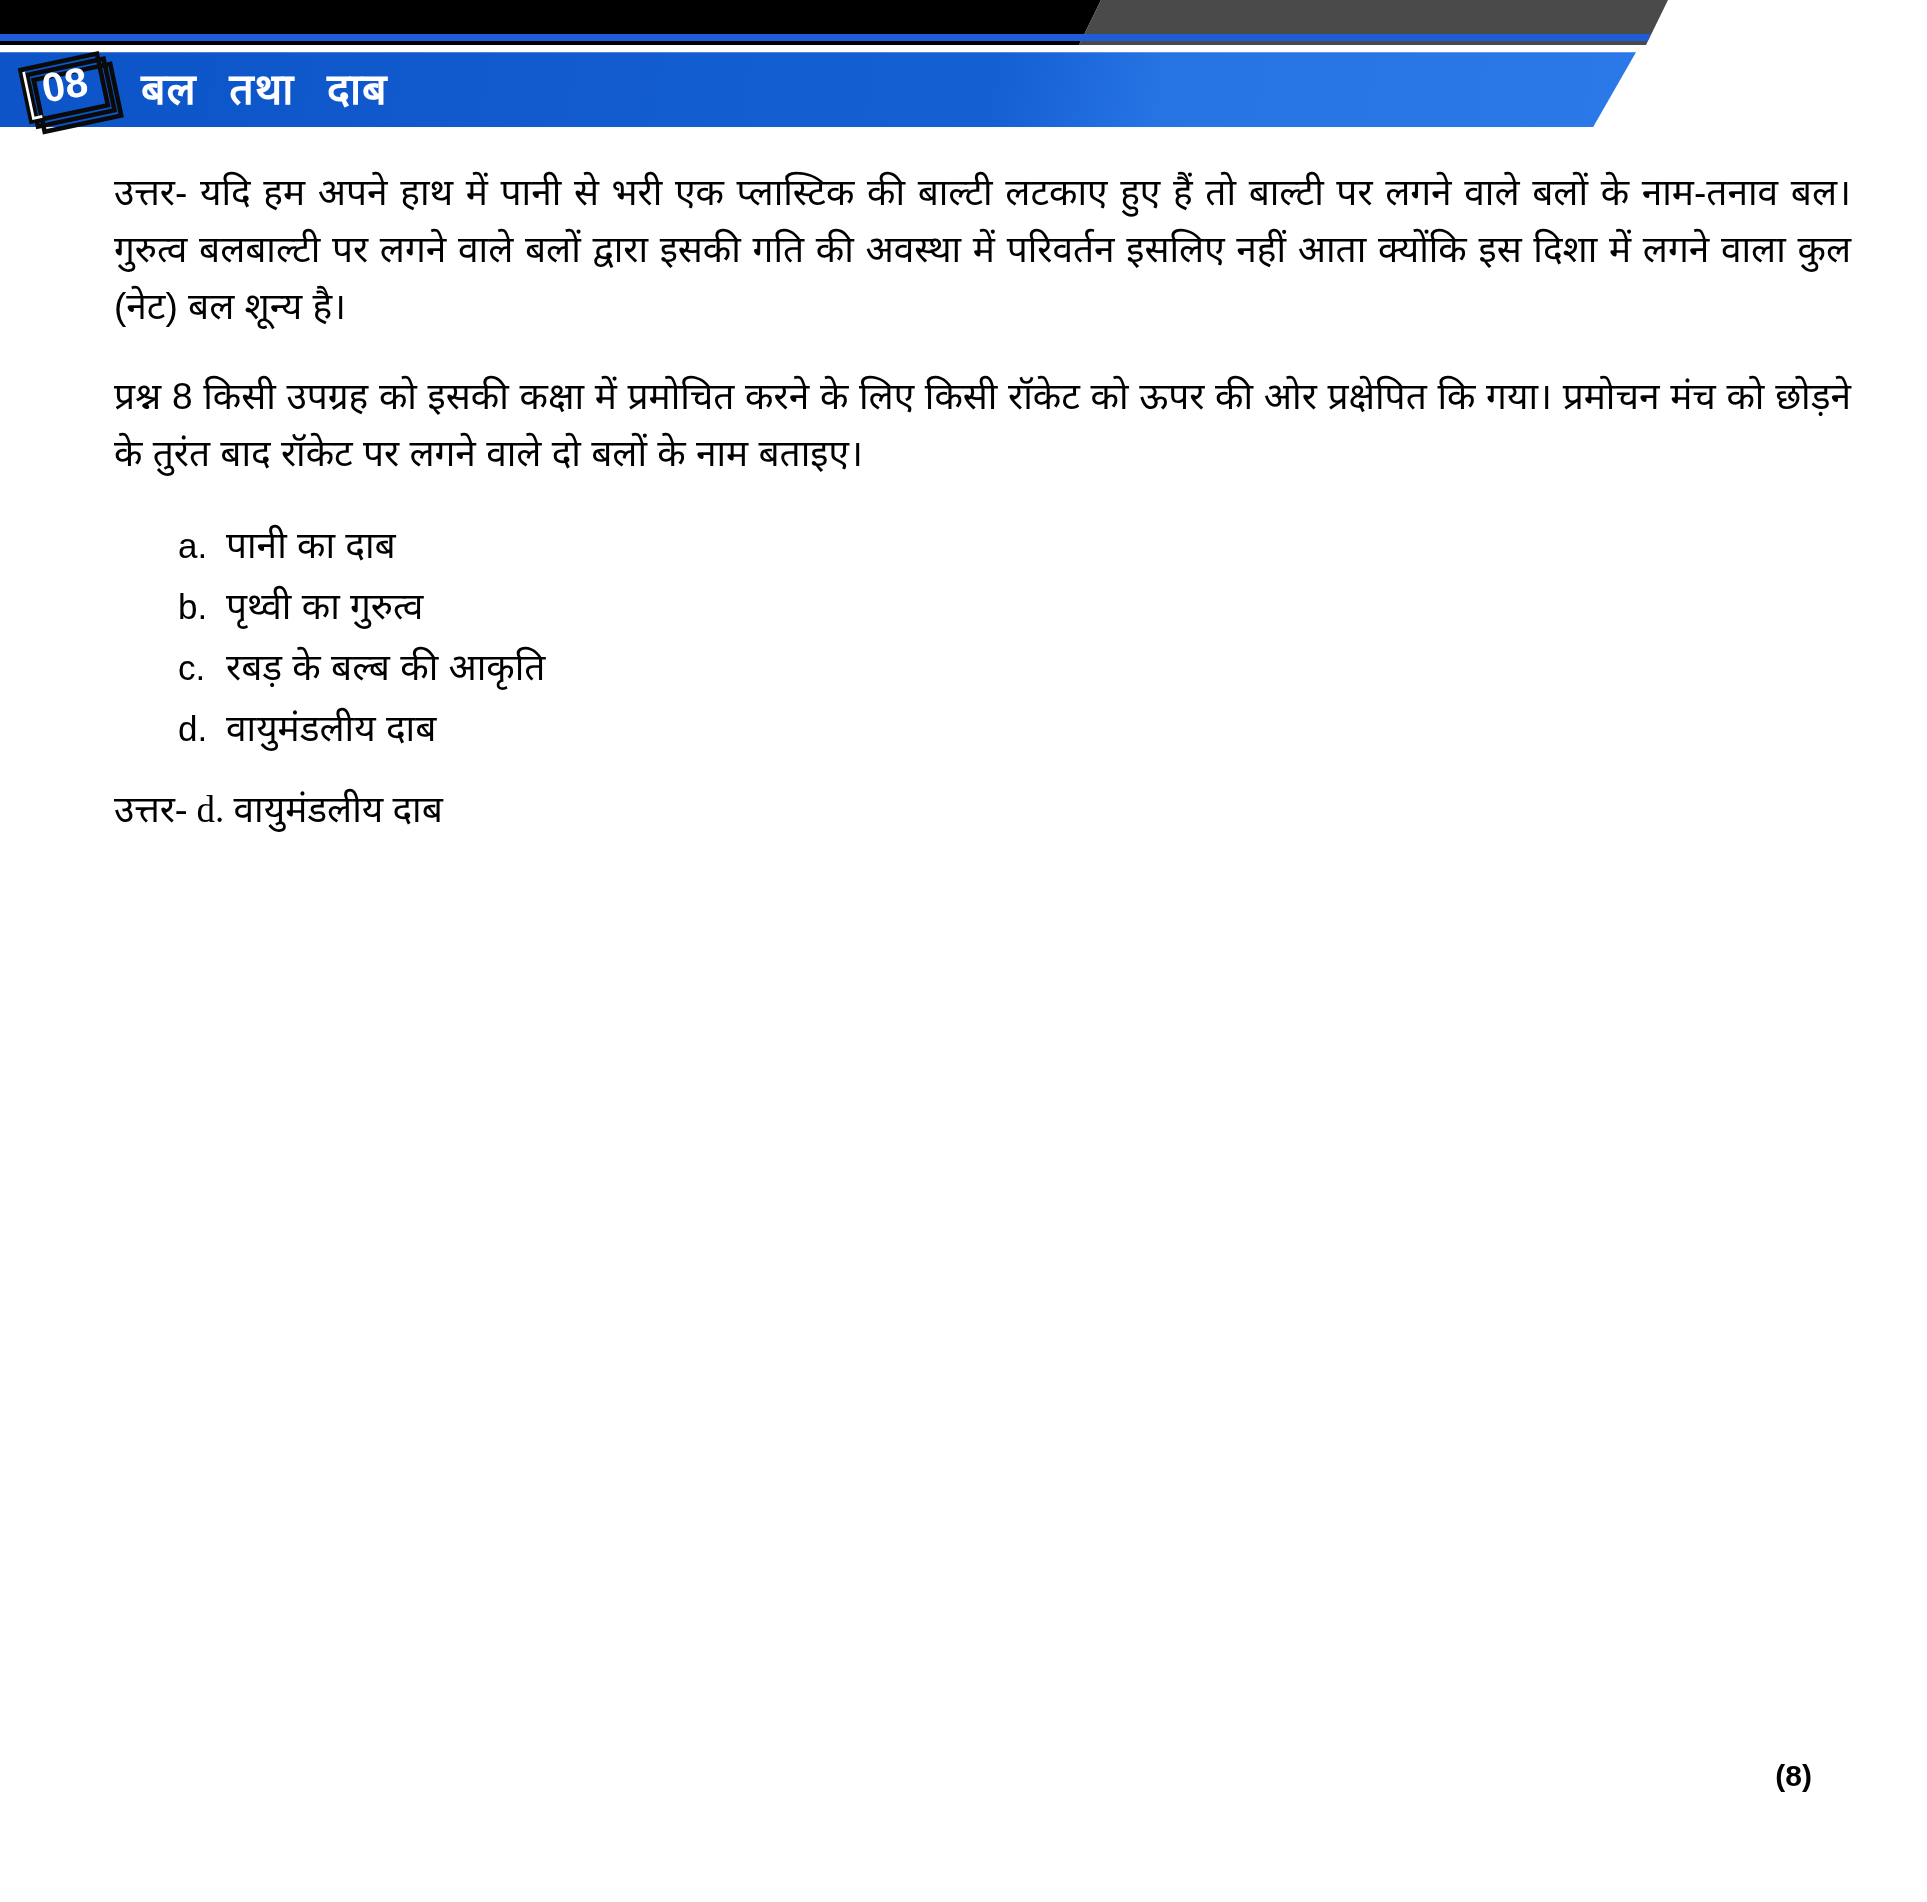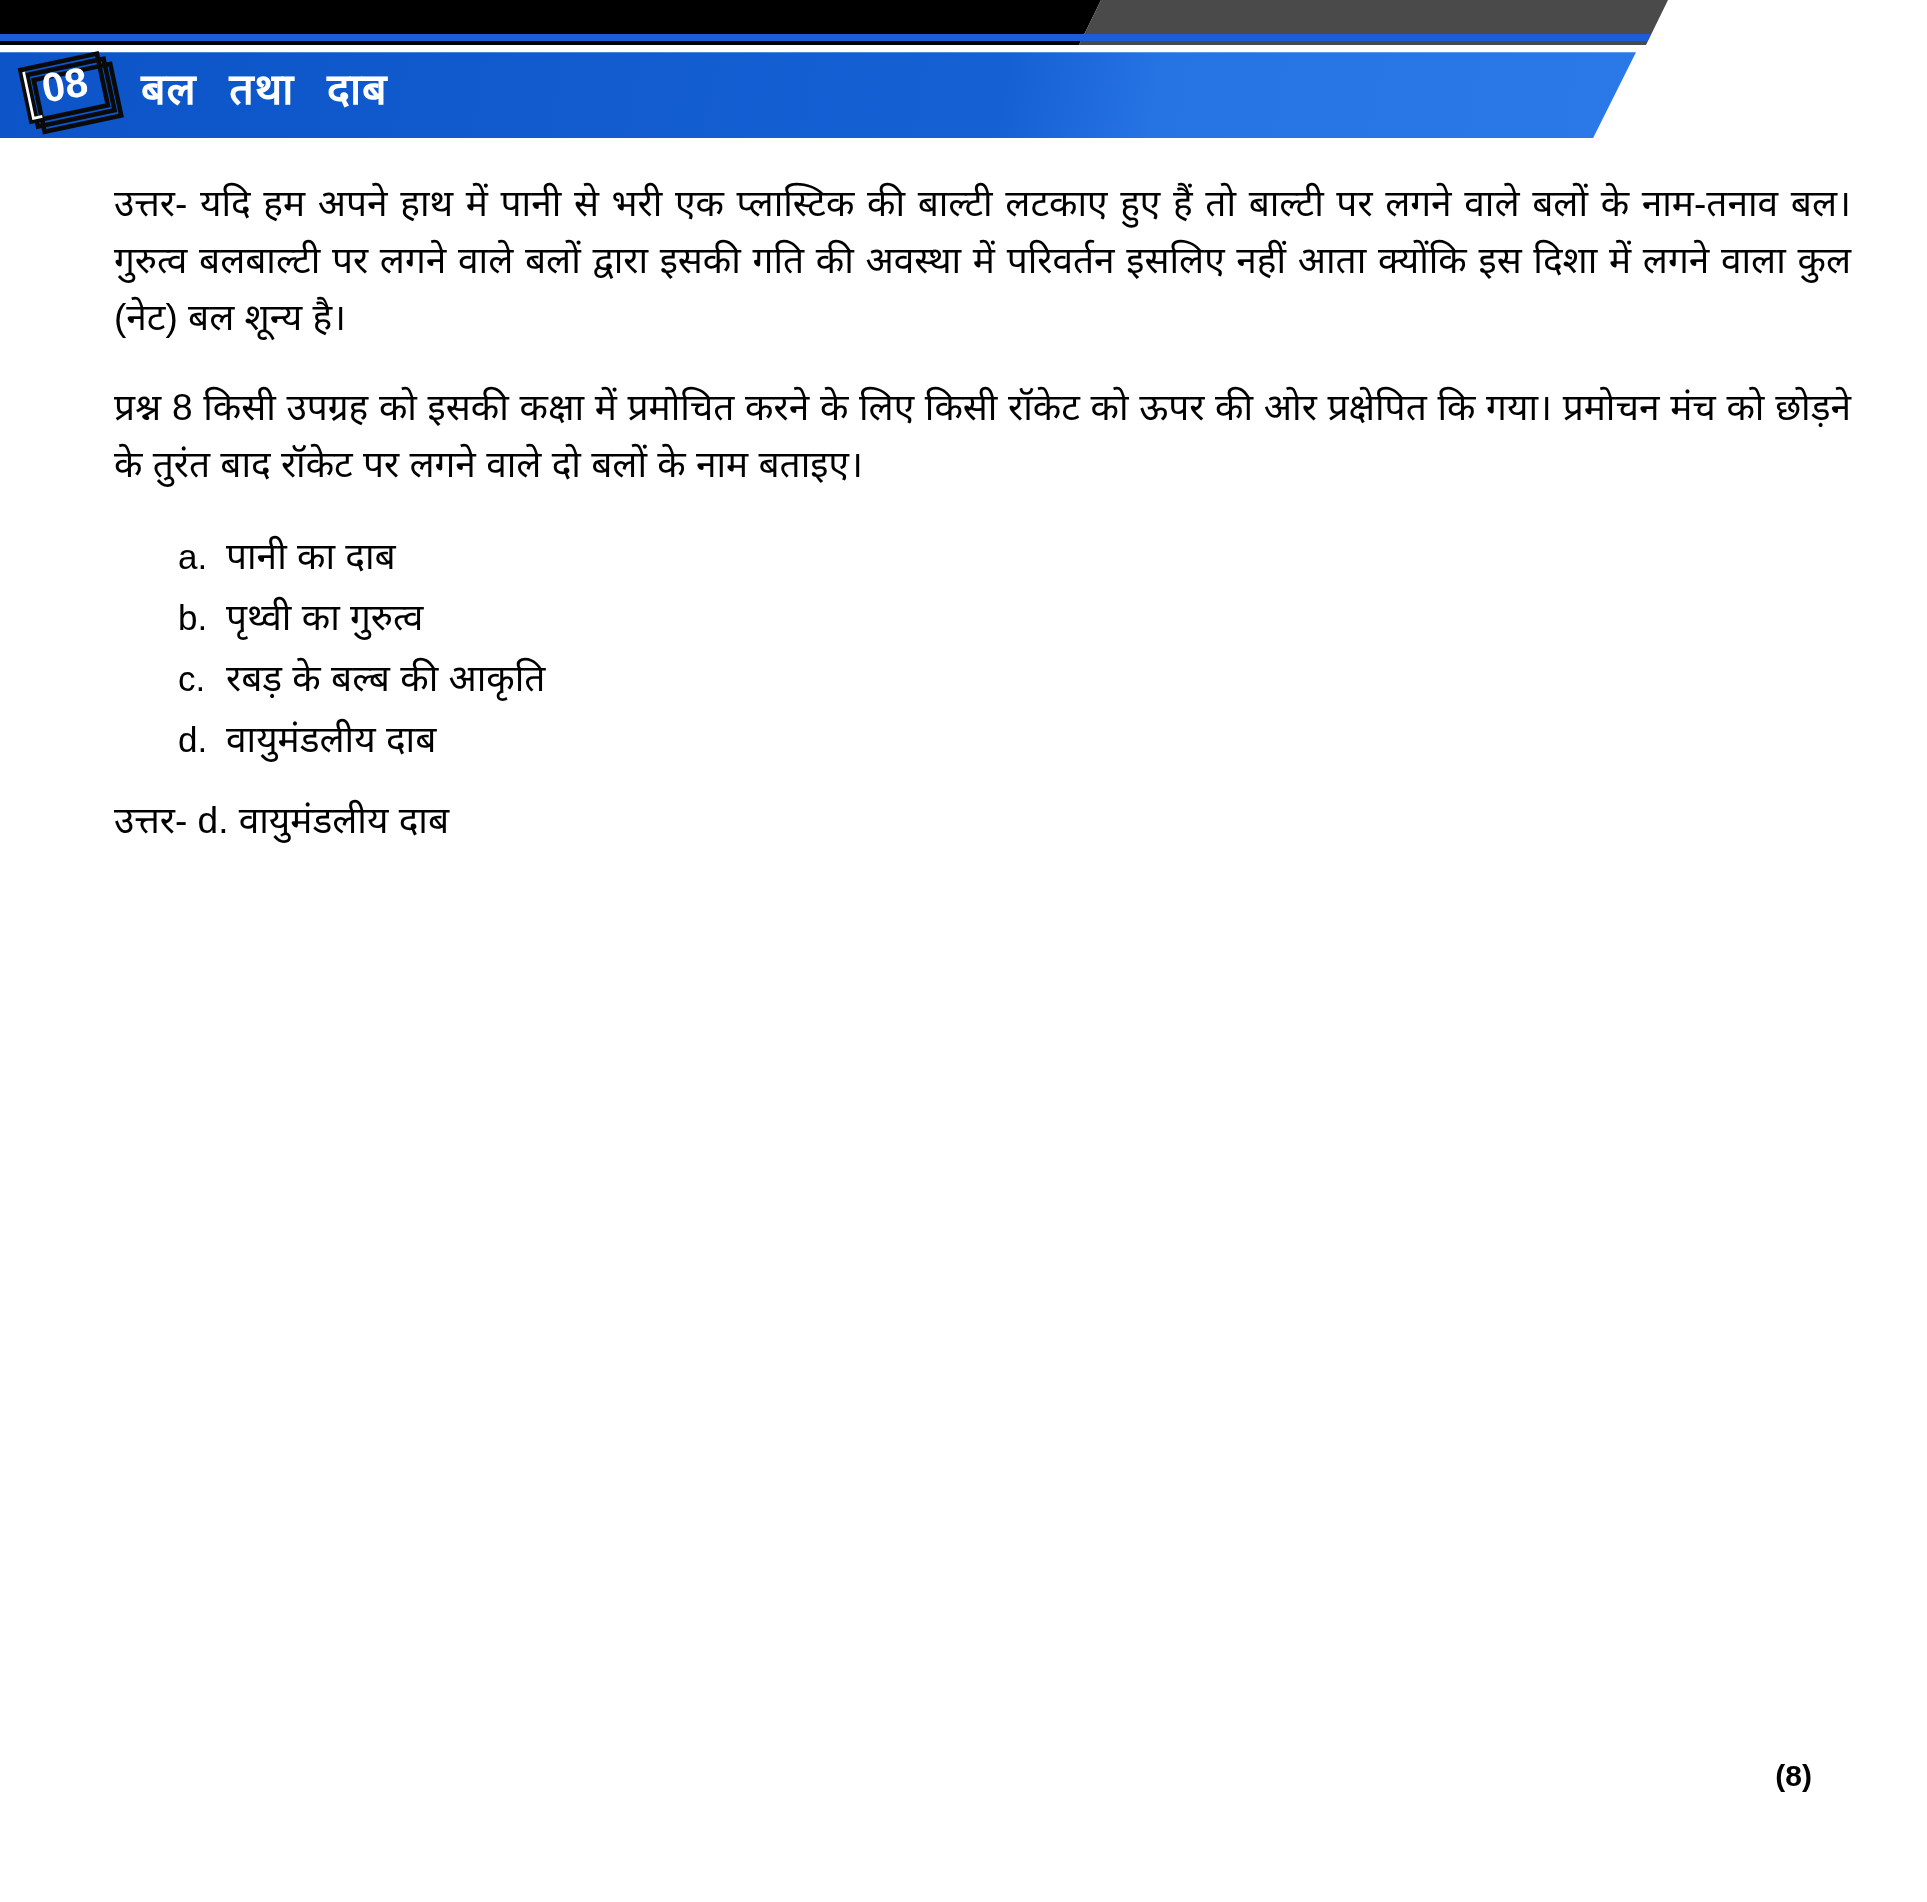--- a/index.html
+++ b/index.html
@@ -28,21 +28,21 @@
   .bar-stripe {
     position: absolute; top: 34px; left: 0; width: 1654px; height: 7.3px;
     background: #1d5ed8;
     clip-path: polygon(0 0, 1651px 0, 1647px 100%, 0 100%);
   }
   .header-gap { height: 7.3px; }
 
   
   .banner {
     position: relative;
-    height: 86px; width: 1927px;
+    height: 75px; width: 1927px;
     background: linear-gradient(100deg, #0c54c8 0%, #1561d4 52%, #2673e4 60%, #2e7cec 100%);
     clip-path: polygon(0 0, 1636px 0, 1593px 100%, 0 100%);
   }
   .banner-title {
     position: absolute; left: 141px; top: 5.5px;
     color: #ffffff;
     font-size: 43px;
     font-weight: bold;
     letter-spacing: 0.9px;
     word-spacing: 20px;
@@ -80,20 +80,21 @@
     line-height: 61px;
   }
   .option-label {
     flex: none;
     width: 48px;
     font-size: 35px;
   }
   .answer-line {
     margin-top: 22px;
     line-height: 57px;
+    font-family: Liberation Serif, serif;
   }
 
   
   .page-number {
     position: absolute;
     right: 115px;
     top: 1759px;
     font-size: 30px;
     font-weight: bold;
   }

